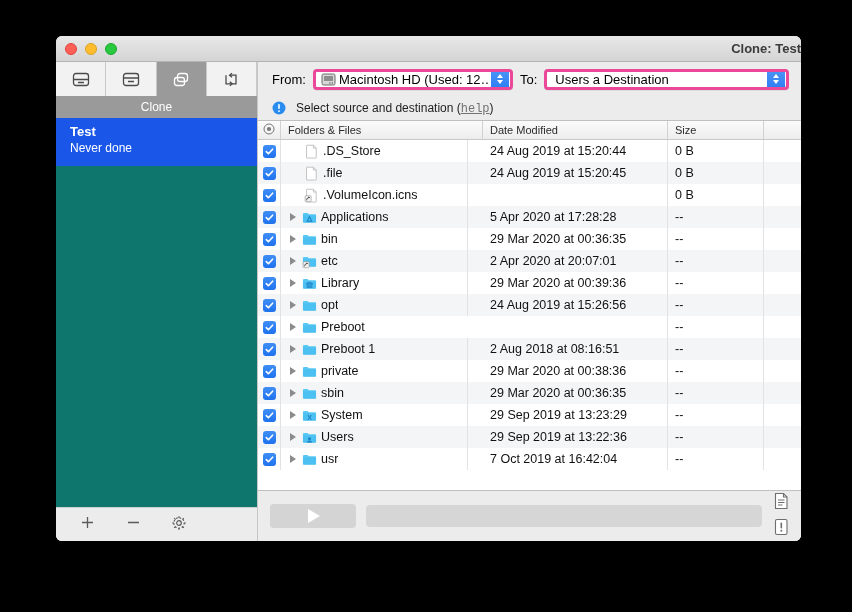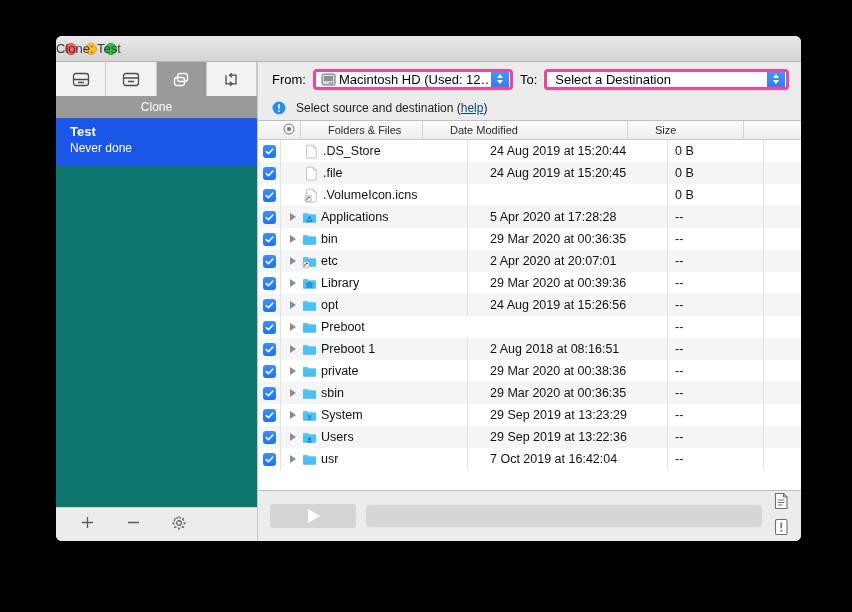--- a/index.html
+++ b/index.html
@@ -26,22 +26,22 @@
     border-bottom: 1px solid #b4b4b4;
     position: relative;
     display: flex; align-items: center;
   }
   .traffic { display: flex; gap: 8px; margin-left: 9px; }
   .tl { width: 12px; height: 12px; border-radius: 50%; }
   .tl.red    { background: #ff5f57; border: 0.5px solid #e0443e; }
   .tl.yellow { background: #ffbd2e; border: 0.5px solid #dea123; }
   .tl.green  { background: #28c940; border: 0.5px solid #1aab29; }
   .wtitle {
-    position: absolute; left: 0; right: 0; text-align: left;
-    font-size: 13px; color: #3b3b3b; font-weight: 400;
+    position: absolute; left: 0; right: 0; text-align: right;
+    font-size: 13px; color: #3b3b3b; font-weight: 700;
     pointer-events: none;
   }
   
   .body { flex: 1; display: flex; min-height: 0; }
   
   .sidebar {
     width: 202px; flex: 0 0 202px;
     background: #ececec;
     border-right: 1px solid #c6c6c6;
     display: flex; flex-direction: column;
@@ -134,40 +134,40 @@
   .stepper .up { border-bottom: 4px solid #fff; }
   .stepper .dn { border-top: 4px solid #fff; }
   .hdicon { width: 15px; height: 13px; flex: 0 0 15px; margin-right: 3px; }
   .statusbar {
     flex: 0 0 24px;
     display: flex; align-items: center;
     padding-left: 14px; gap: 10px;
   }
   .alert-ic { width: 14px; height: 14px; flex: 0 0 14px; }
   .status-txt { font-size: 12px; color: #1d1d1d; }
-  .status-txt a { color: #0c4a6e; text-decoration: underline; }
+  .status-txt a { color: #737373; text-decoration: underline; font-family: Liberation Mono, monospace; }
   
   .tablewrap {
     flex: 1;
     margin: 0 0 0 0;
     background: #fff;
     border-top: 1px solid #c0c0c0;
     border-bottom: 1px solid #c0c0c0;
     display: flex; flex-direction: column;
     min-height: 0;
     overflow: hidden;
   }
   .thead {
     flex: 0 0 19px;
     display: flex;
     background: linear-gradient(to bottom,#fbfbfb,#ededed);
     border-bottom: 1px solid #c8c8c8;
     font-size: 11px; color: #2b2b2b;
   }
-  .th { display: flex; align-items: center; border-right: 1px solid #d2d2d2; padding-left: 7px; margin-left: 20px; }
+  .th { display: flex; align-items: center; border-right: 1px solid #d2d2d2; padding-left: 7px; }
   .th.c0 { width: 23px; flex: 0 0 23px; justify-content: center; padding-left: 0; }
   .th.c1 { flex: 1; min-width: 0; }
   .th.c2 { width: 185px; flex: 0 0 185px; }
   .th.c3 { width: 96px; flex: 0 0 96px; }
   .th.c4 { width: 37px; flex: 0 0 37px; border-right: none; }
   .tbody { flex: 1; overflow: hidden; }
   .row {
     height: 22px;
     display: flex; align-items: center;
     font-size: 12.5px; color: #111;
@@ -328,21 +328,21 @@
             </svg>
           </span>
           <span class="ptext">Macintosh HD (Used: 12…</span>
           <span class="stepper">
             <span class="ar up"></span>
               <span class="ar dn"></span>
           </span>
         </div>
         <span class="lbl">To:</span>
         <div class="popup to">
-          <span class="ptext">Select a Destination</span>
+          <span class="ptext">Users a Destination</span>
           <span class="stepper">
             <span class="ar up"></span>
               <span class="ar dn"></span>
           </span>
         </div>
       </div>
 
       <div class="statusbar">
         <span class="alert-ic">
           <svg width="14" height="14" viewBox="0 0 14 14">

